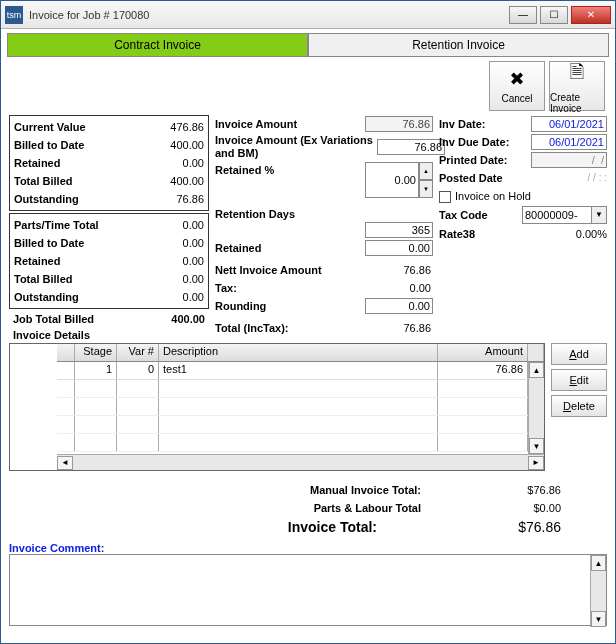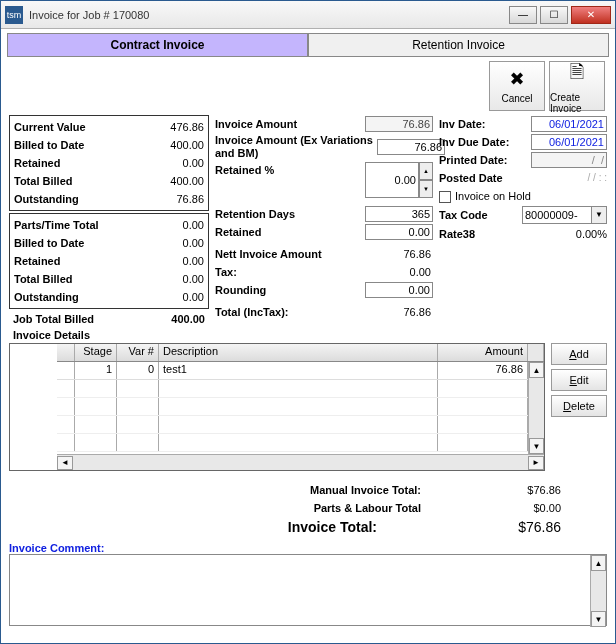--- a/index.html
+++ b/index.html
@@ -59,22 +59,22 @@
     flex: 1;
     border: 1px solid #888;
     background: #f0f0f0;
     display: flex;
     align-items: center;
     justify-content: center;
     font-size: 12px;
     cursor: pointer;
   }
   .tab.active {
-    background: #c4b5fd;
-    font-weight: bold;
+    background: #84cc16;
+    font-weight: normal;
   }
   .content {
     flex: 1;
     padding: 4px 8px 8px 8px;
     overflow: hidden;
     position: relative;
   }
   
   .actions {
     position: absolute;
@@ -311,21 +311,21 @@
         <div class="row">
             <span class="lbl">Retained %</span>
             <span class="val"><span class="stepper">
                 <input style="width: 54px;" value="0.00">
                 <span class="sp">
                   <div>▲</div>
                   <div>▼</div>
                 </span>
               </span></span>
           </div>
-        <div class="row" style="margin-top:6px;">
+        <div class="row" style="margin-top:6px;flex-direction:column;">
             <span class="lbl">Retention Days</span>
             <span class="val"><input value="365" style=""></span>
           </div>
         <div class="row">
             <span class="lbl">Retained</span>
             <span class="val"><input value="0.00" style=""></span>
           </div>
         <div class="row" style="margin-top:4px;">
             <span class="lbl">Nett Invoice Amount</span>
             <span class="val"><input class="plain" readonly="" value="76.86" style=""></span>

